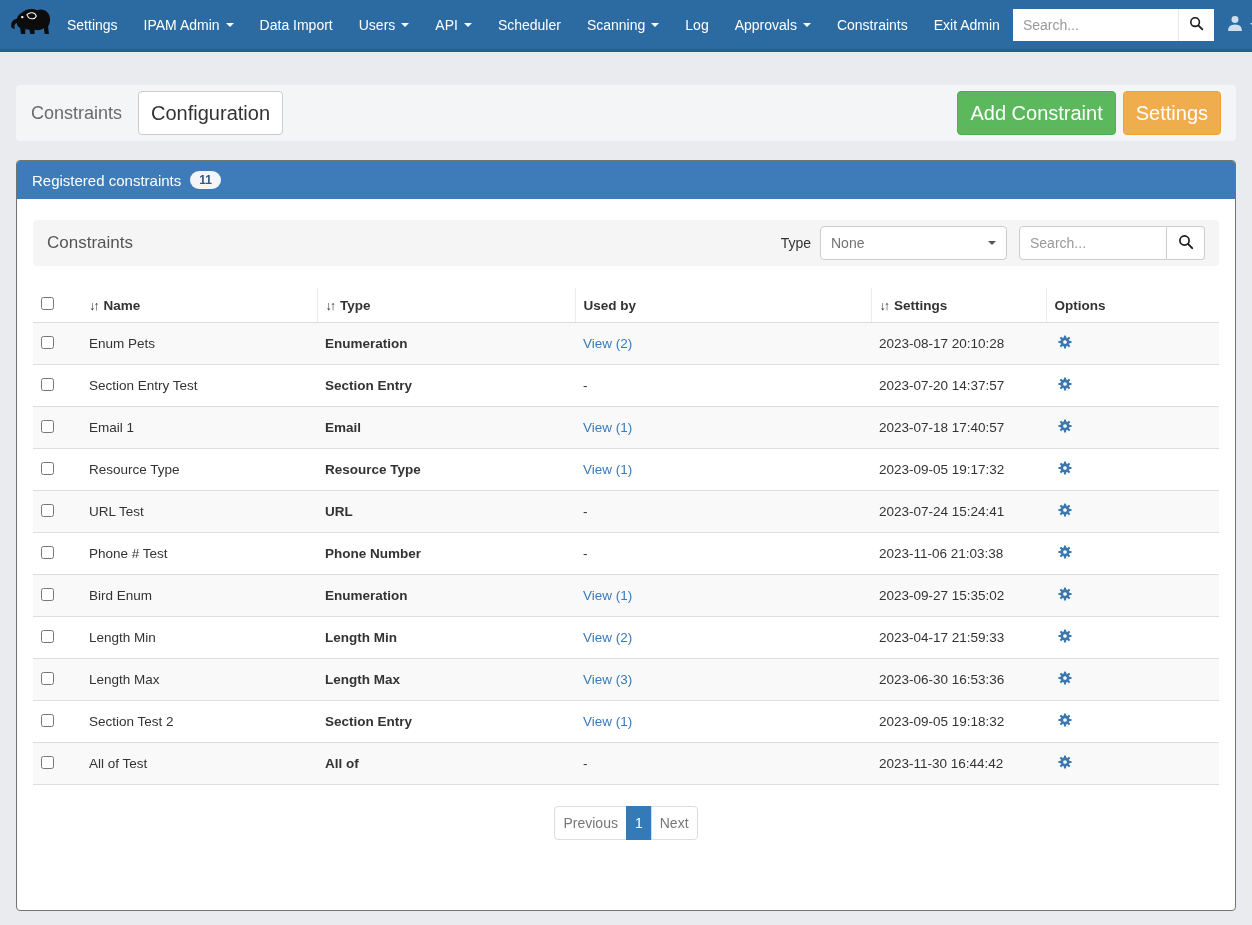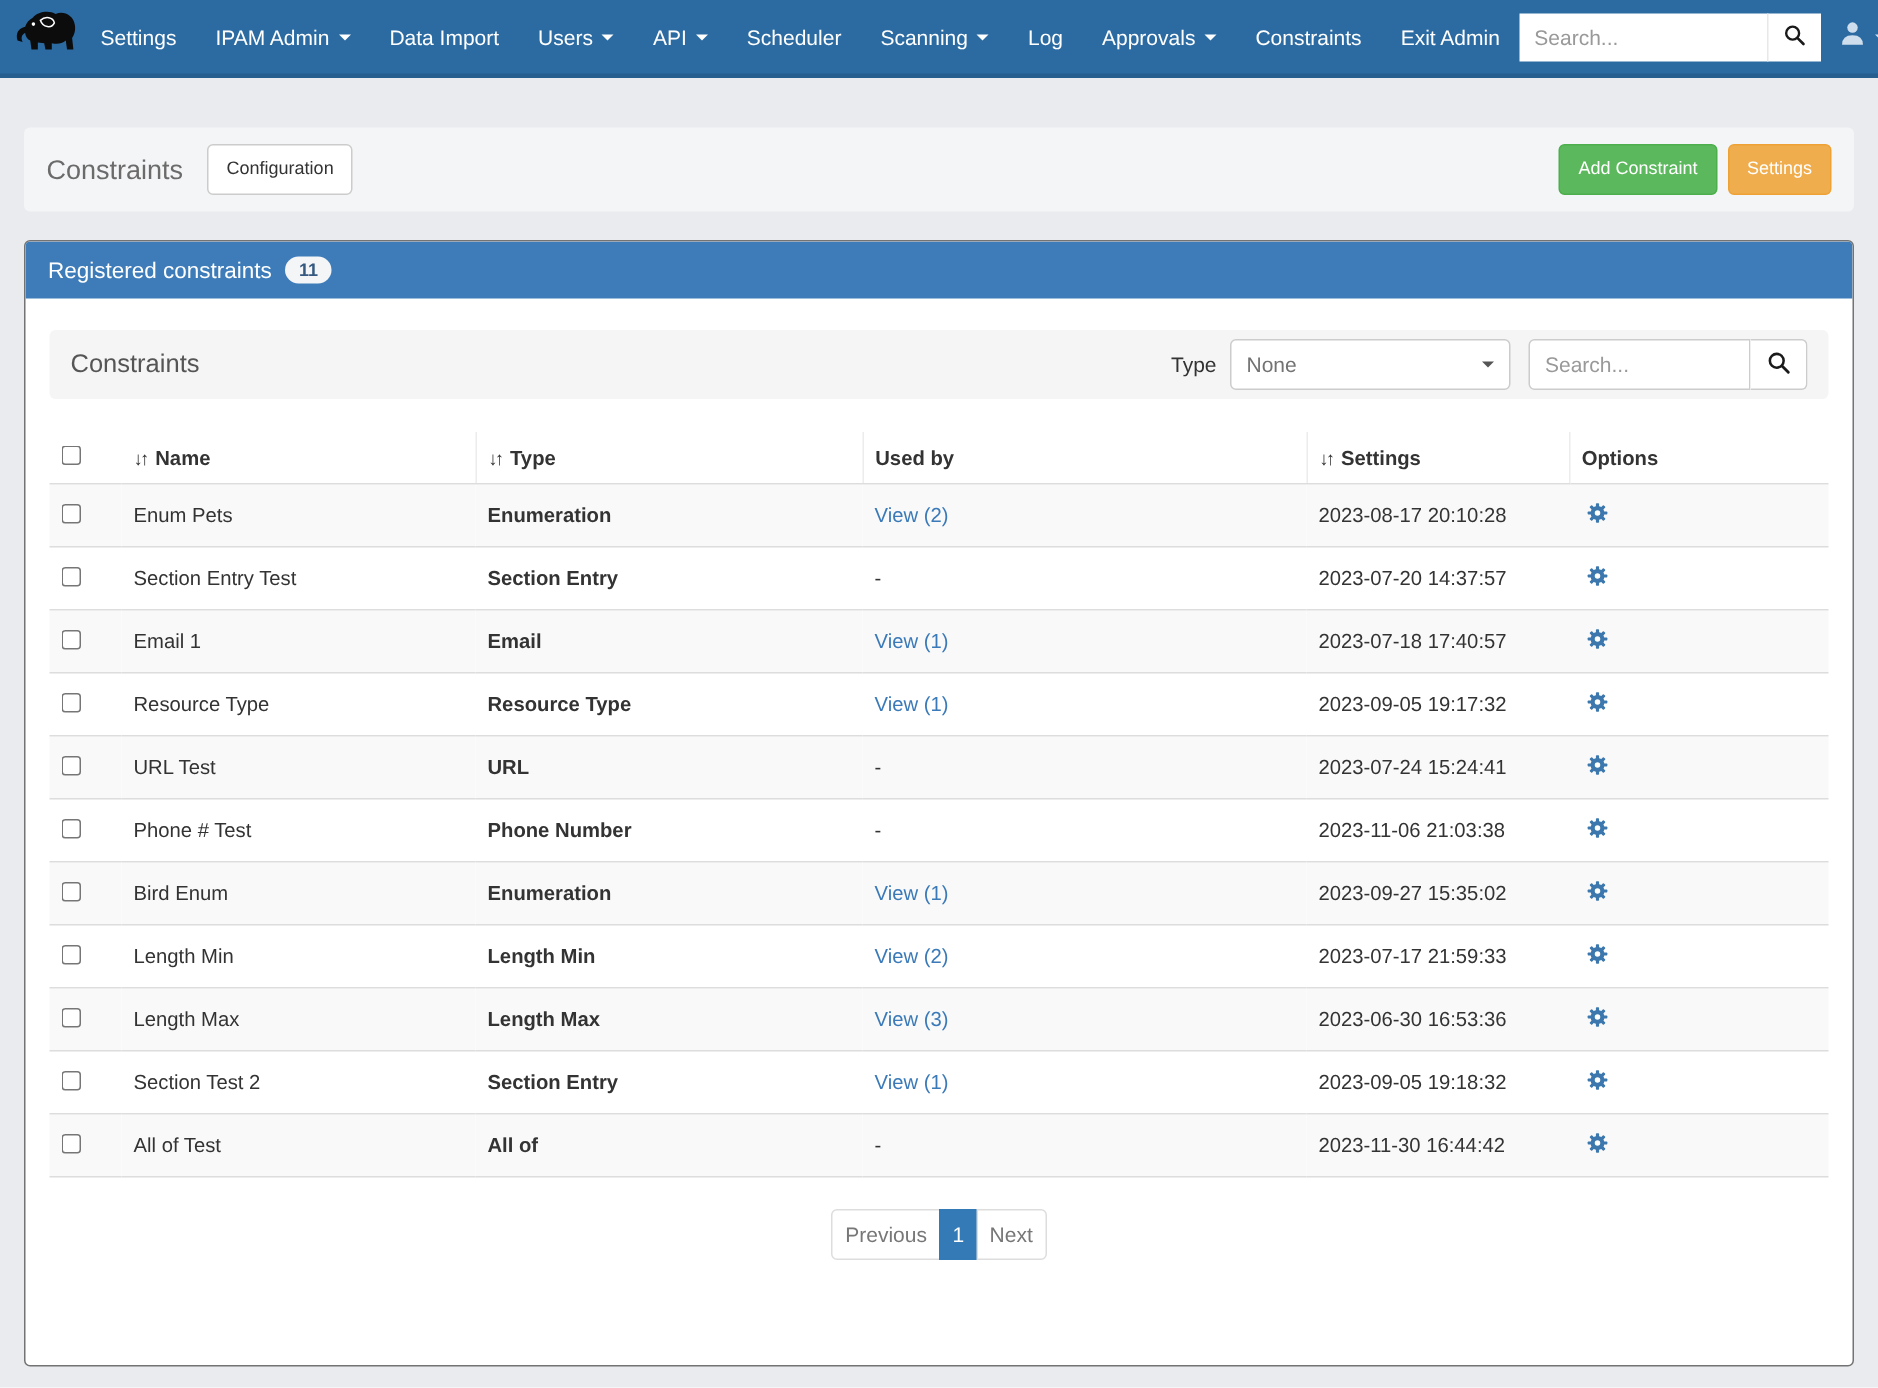--- a/index.html
+++ b/index.html
@@ -39,21 +39,21 @@
   }
   .user-menu { display:flex; align-items:center; padding: 0 12px; cursor:pointer; }
   .user-menu .caret-down { border-top-color:#cfdeed; }
   
   .titlebar {
     margin: 33px 16px 0; background: #f4f5f6; border-radius: 4px;
     padding: 11px 15px; display: flex; align-items: center; height: 56px;
   }
   .page-title { font-size: 18px; color: #6b6b6b; margin-right: 16px; }
   .btn {
-    display:inline-block; font-size: 12px; padding: 7px 12px; border-radius: 4px;
+    display:inline-block; font-size: 20px; padding: 7px 12px; border-radius: 4px;
     border: 1px solid #ccc; background: #fff; color: #333; cursor: pointer;
     font-family: inherit; line-height: 1.42;
   }
   .btn-green { background:#5cb85c; border-color:#4cae4c; color:#fff; }
   .btn-orange { background:#f0ad4e; border-color:#eea236; color:#fff; }
   .titlebar-actions { margin-left:auto; display:flex; gap:7px; }
   
   .panel {
     margin: 19px 16px 0; background: #fff; border: 1px solid #737373;
     border-radius: 4px; height: 751px; overflow: hidden;
@@ -443,21 +443,21 @@
   </tr>
 
   <tr>
     <td class="col-check"><input type="checkbox" style=""></td>
     <td class="col-name cell-name">Length Min</td>
     <td class="col-type cell-type">Length Min</td>
     <td class="col-used">
       <a class="view-link">View (2)</a>
       
     </td>
-    <td class="col-upd">2023-07-17 21:59:33</td>
+    <td class="col-upd">2023-04-17 21:59:33</td>
     <td>
       <span class="gear-btn">
         <svg width="14" height="14" viewBox="0 0 16 16">
           <g fill="#3c78ad">
             <rect x="6.8" y="0.5" width="2.4" height="15" rx="0.6"></rect>
             <rect x="6.8" y="0.5" width="2.4" height="15" rx="0.6" transform="rotate(45 8 8)"></rect>
             <rect x="6.8" y="0.5" width="2.4" height="15" rx="0.6" transform="rotate(90 8 8)"></rect>
             <rect x="6.8" y="0.5" width="2.4" height="15" rx="0.6" transform="rotate(135 8 8)"></rect>
             <circle cx="8" cy="8" r="5.3"></circle>
           </g>

